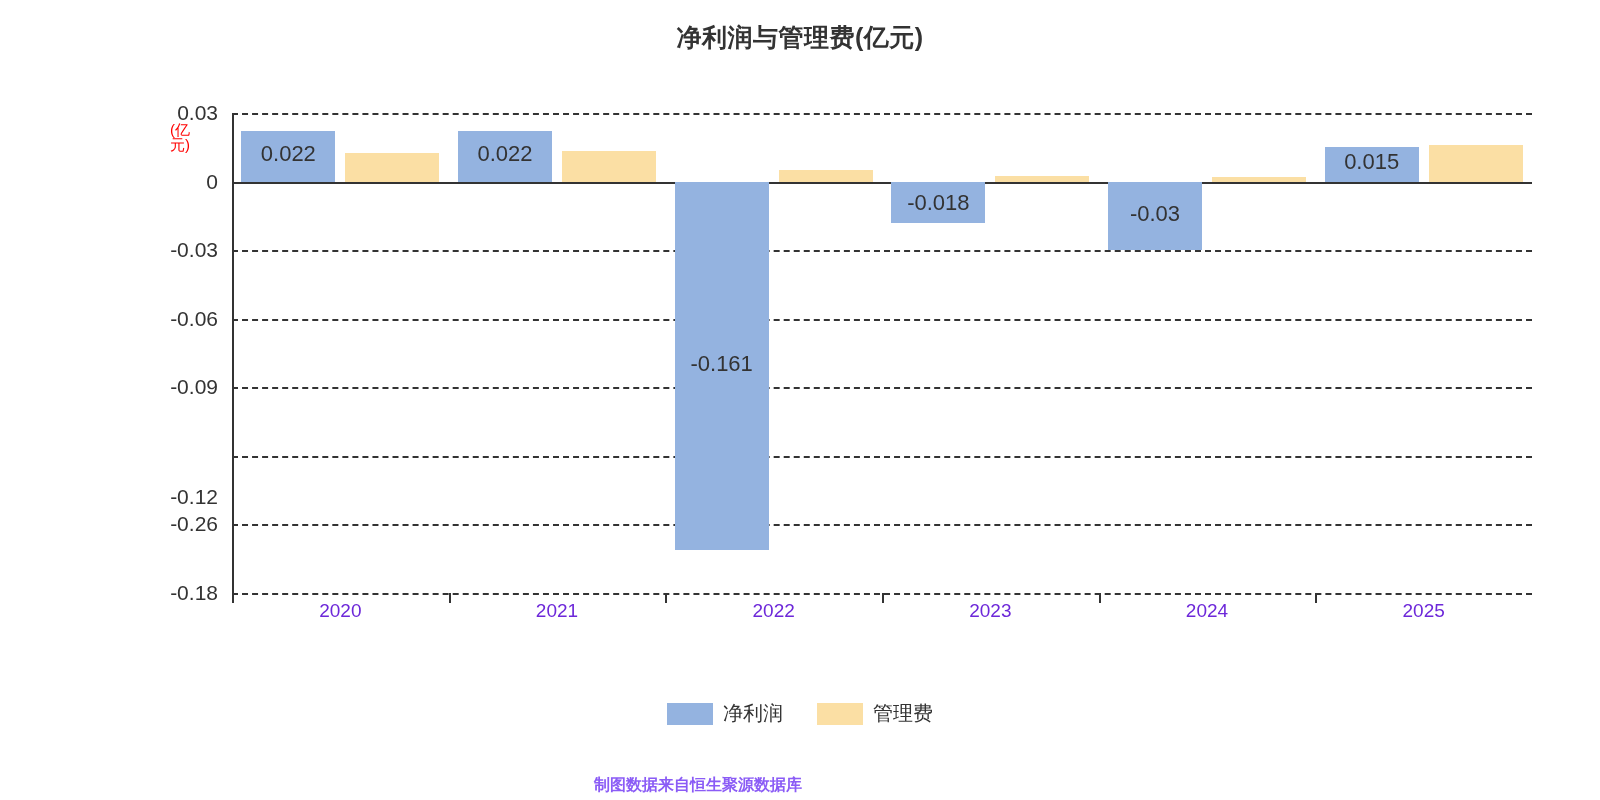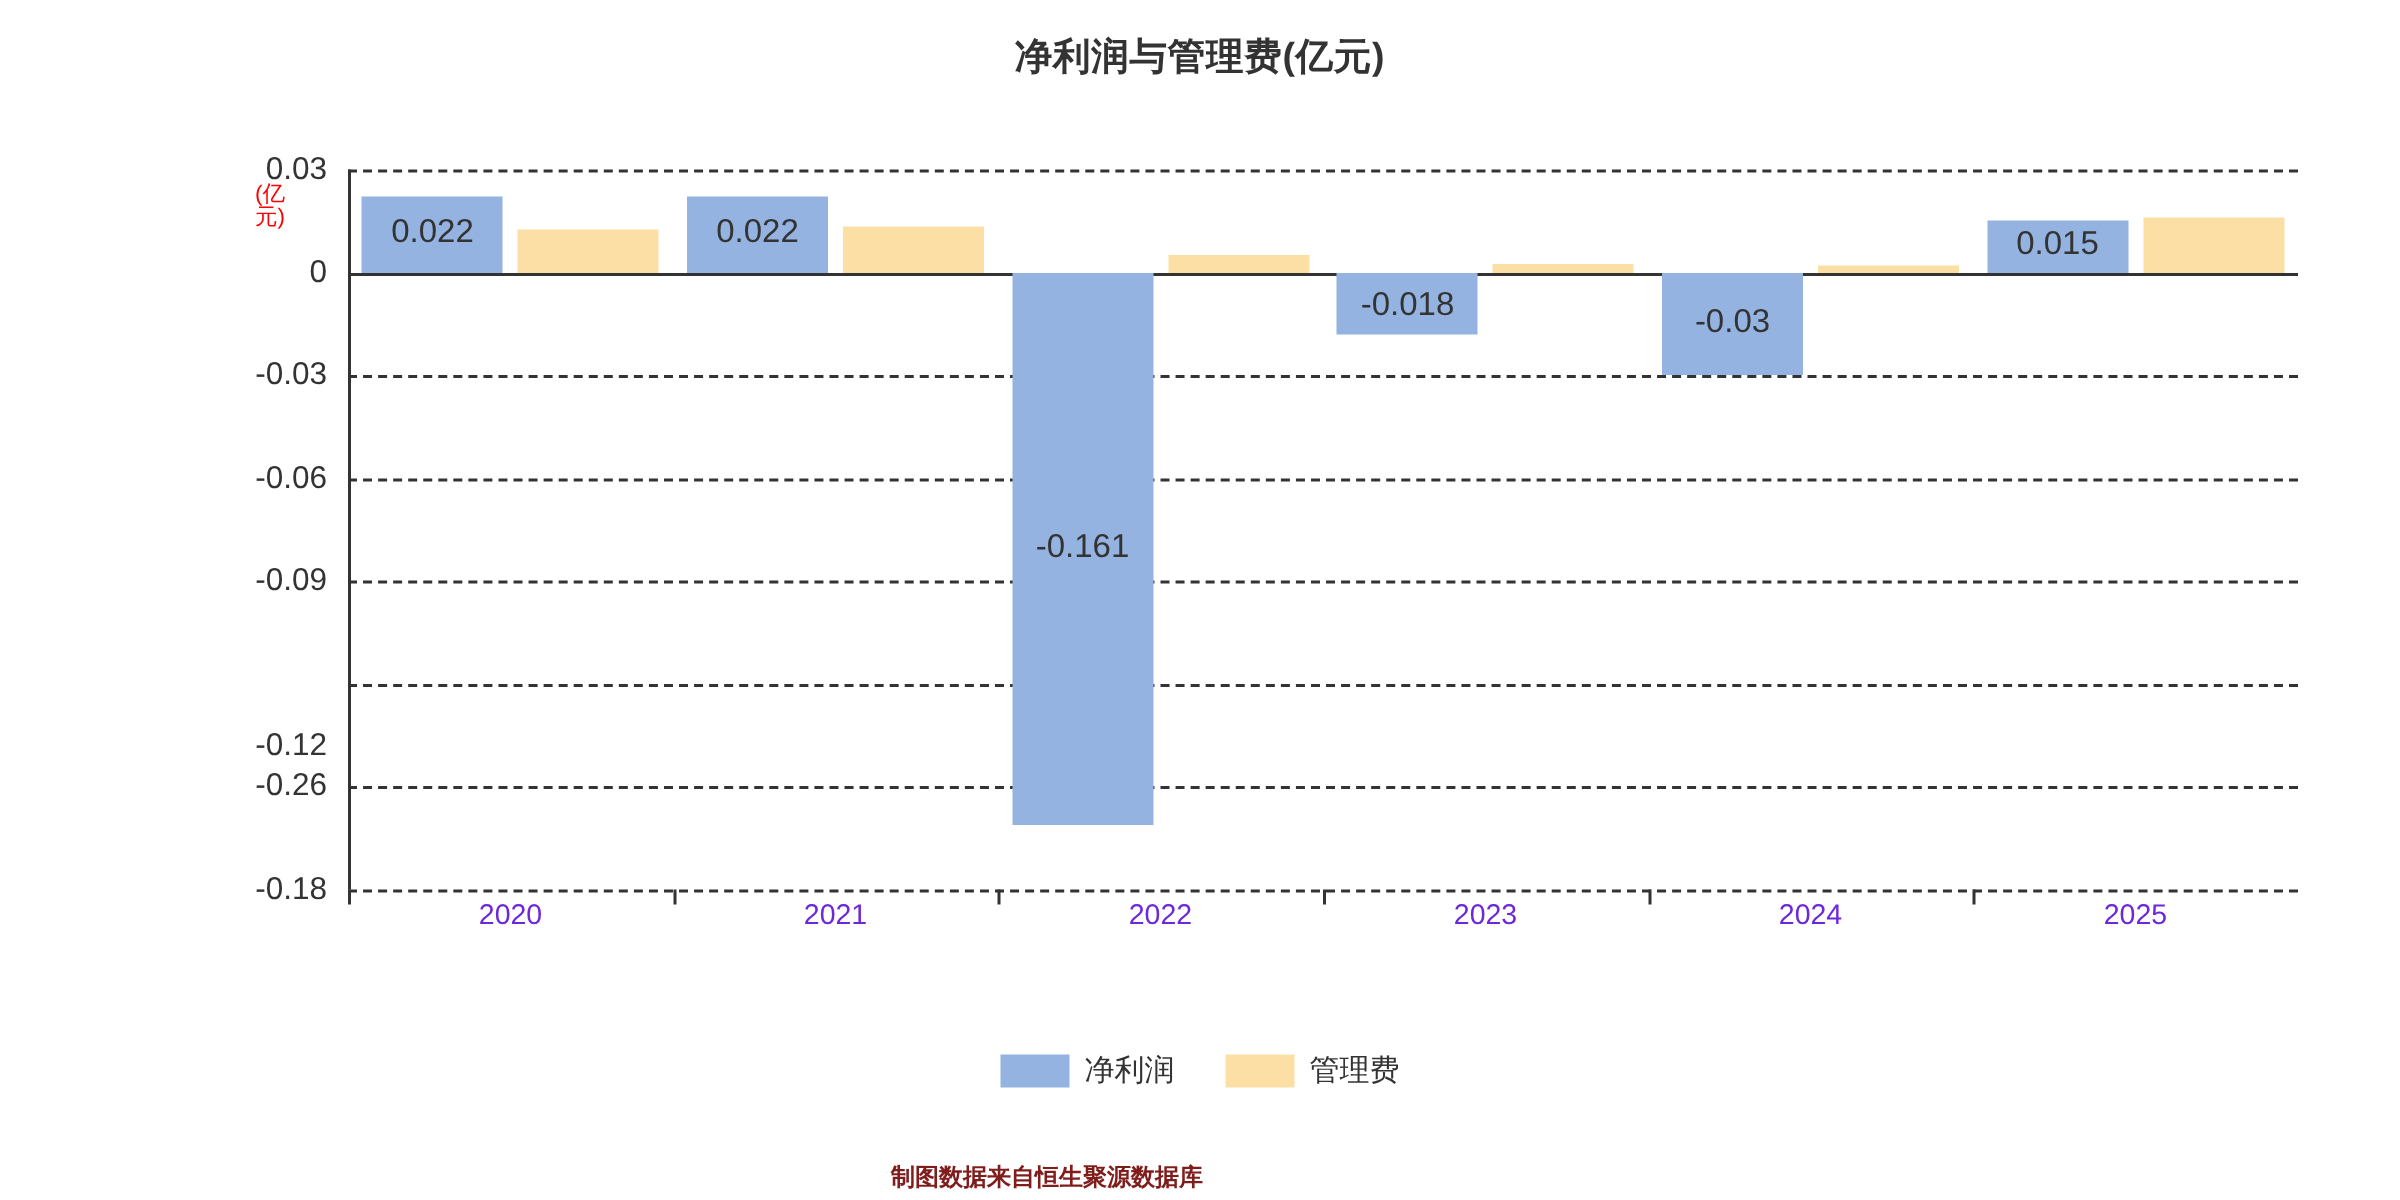--- a/index.html
+++ b/index.html
@@ -133,21 +133,21 @@
     font-size: 20px;
     color: #333333;
   }
   #footer-note {
     position: absolute;
     left: 0;
     top: 775px;
     width: 1396px;
     text-align: center;
     font-size: 16px;
-    color: #7f1d1d;
+    color: #8b5cf6;
     font-weight: bold;
   }
 </style>
 </head>
 <body>
 
 <div id="chart-root">
 
   <div id="chart-title">净利润与管理费(亿元)</div>
 

